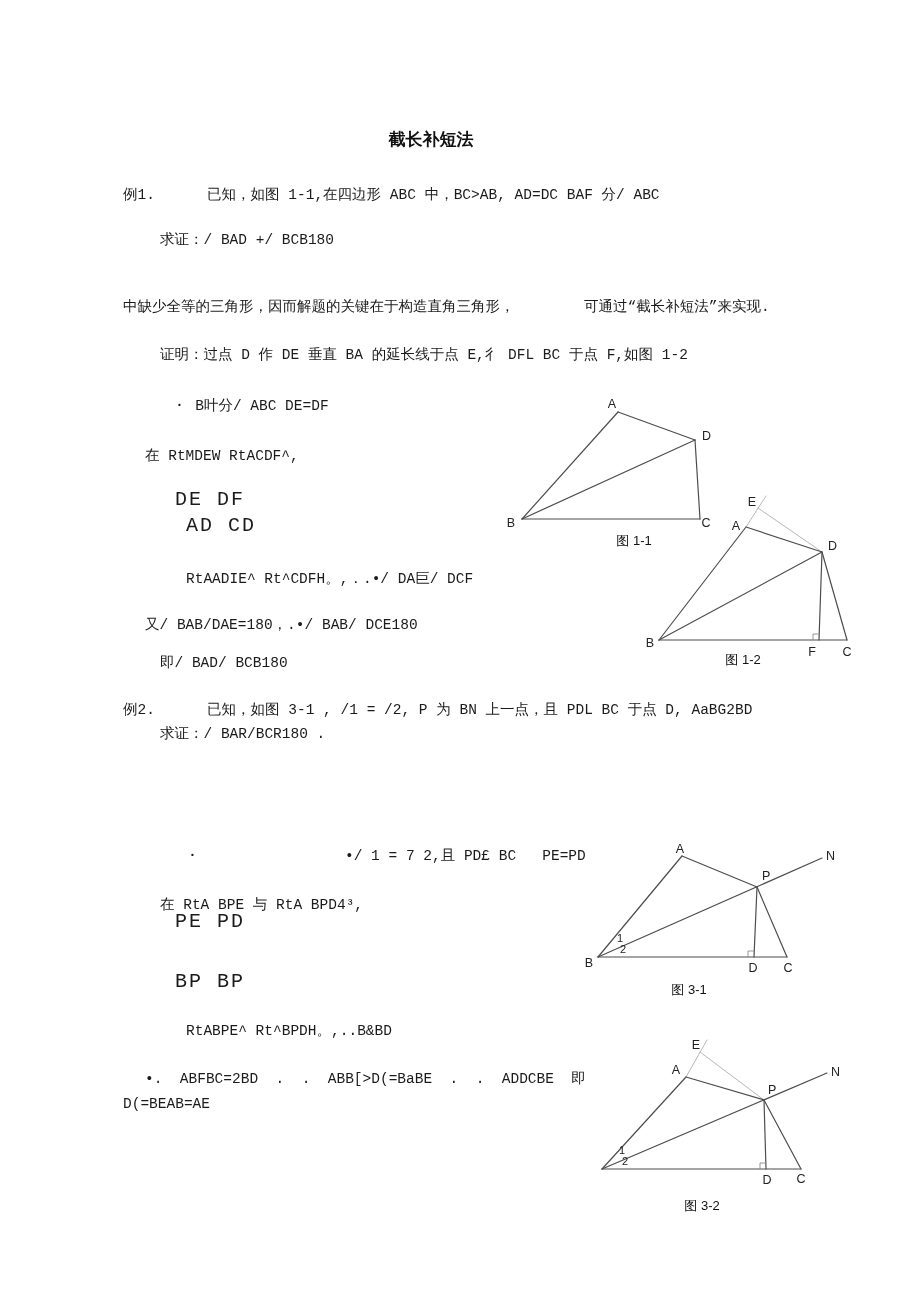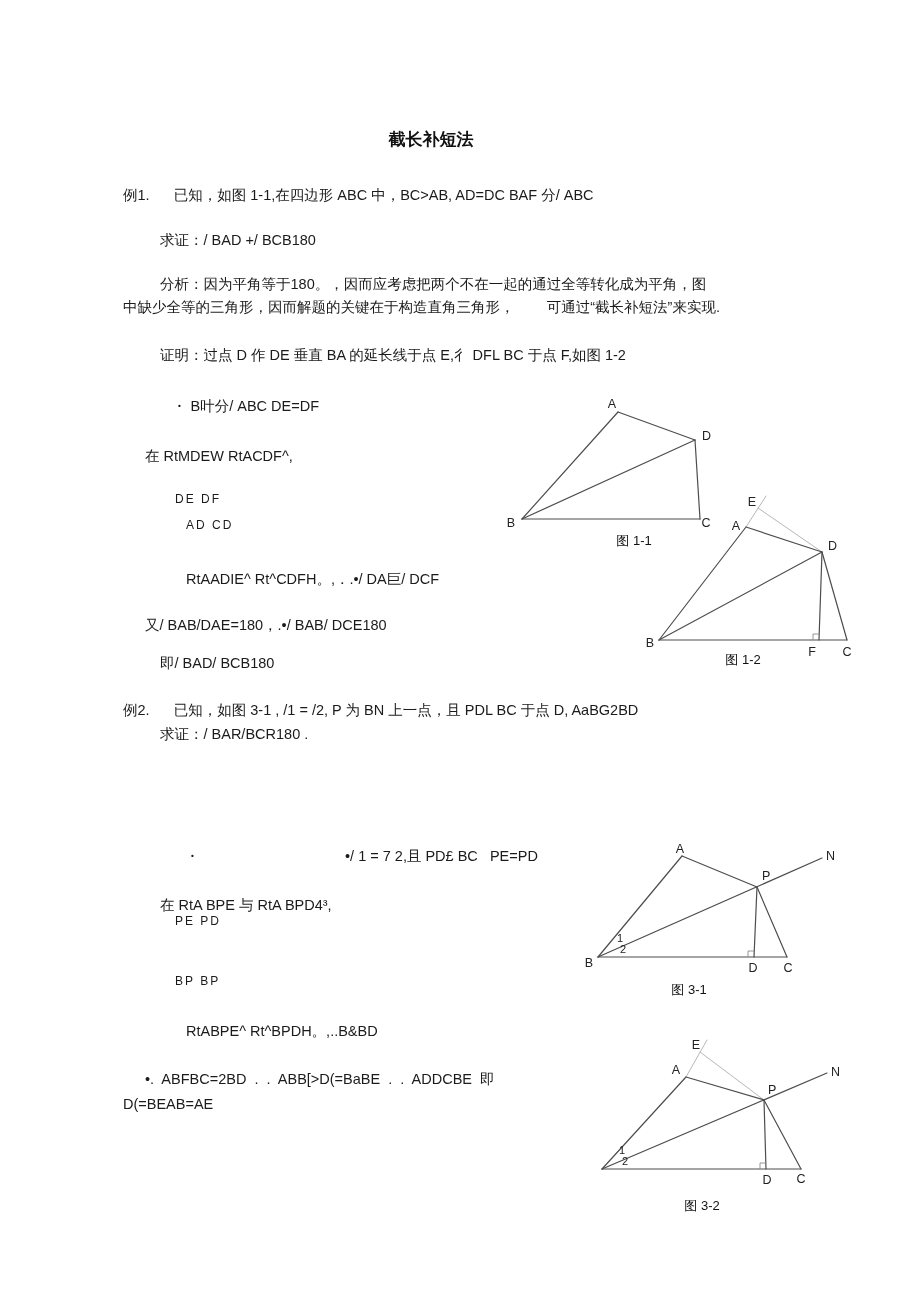--- a/index.html
+++ b/index.html
@@ -7,40 +7,40 @@
     position:relative;width:920px;height:1303px;background:#ffffff;
     font-family:"Liberation Sans",sans-serif;color:#1b1b1b;overflow:hidden;padding-left:16px;
   }
   .title{
     position:absolute;top:131px;left:0;width:862px;text-align:center;
     font-size:17px;font-weight:bold;line-height:1;color:#111;
   }
   .ln{
     position:absolute;font-size:14.5px;line-height:19px;color:#1b1b1b;
     white-space:pre;
+    font-family:Liberation Mono, monospace;
   }
-  .eq{font-size:12px;letter-spacing:2px;}
+  .eq{font-size:20px;letter-spacing:2px;}
   .fig{position:absolute;overflow:visible;}
   .edge{stroke:#4d4d4d;stroke-width:1.2;fill:none;stroke-linecap:round;}
   .edge-light{stroke:#b8b8b8;stroke-width:1;fill:none;stroke-linecap:round;}
   .ra{stroke:#8a8a8a;stroke-width:0.9;fill:none;}
   .pt{font-size:12.5px;fill:#222;font-family:"Liberation Sans",sans-serif;}
   .ang{font-size:11px;fill:#222;font-family:"Liberation Sans",sans-serif;}
   .cap{font-size:13px;fill:#111;font-family:"Liberation Sans",sans-serif;}
 </style>
 </head>
 <body>
 
 <div class="page">
 
   <div class="title">截长补短法</div>
 
   <div class="ln" style="left:123px;top:186px">例1.      已知，如图 1-1,在四边形 ABC 中，BC&gt;AB, AD=DC BAF 分/ ABC</div>
   <div class="ln" style="left:160px;top:231px">求证：/ BAD +/ BCB180</div>
-  <div class="ln" style="left:160px;top:275px">分析：因为平角等于180。，因而应考虑把两个不在一起的通过全等转化成为平角，图</div>
   <div class="ln" style="left:123px;top:298px">中缺少全等的三角形，因而解题的关键在于构造直角三角形，        可通过“截长补短法”来实现.</div>
   <div class="ln" style="left:160px;top:346px">证明：过点 D 作 DE 垂直 BA 的延长线于点 E,彳 DFL BC 于点 F,如图 1-2</div>
   <div class="ln" style="left:172px;top:397px">・ B叶分/ ABC DE=DF</div>
   <div class="ln" style="left:145px;top:447px">在 RtMDEW RtACDF^,</div>
   <div class="ln eq" style="left:175px;top:490px">DE DF</div>
   <div class="ln eq" style="left:186px;top:516px">AD CD</div>
   <div class="ln" style="left:186px;top:570px">RtAADIE^ Rt^CDFH。,．.•/ DA巨/ DCF</div>
   <div class="ln" style="left:145px;top:616px">又/ BAB/DAE=180，.•/ BAB/ DCE180</div>
   <div class="ln" style="left:160px;top:654px">即/ BAD/ BCB180</div>
 

